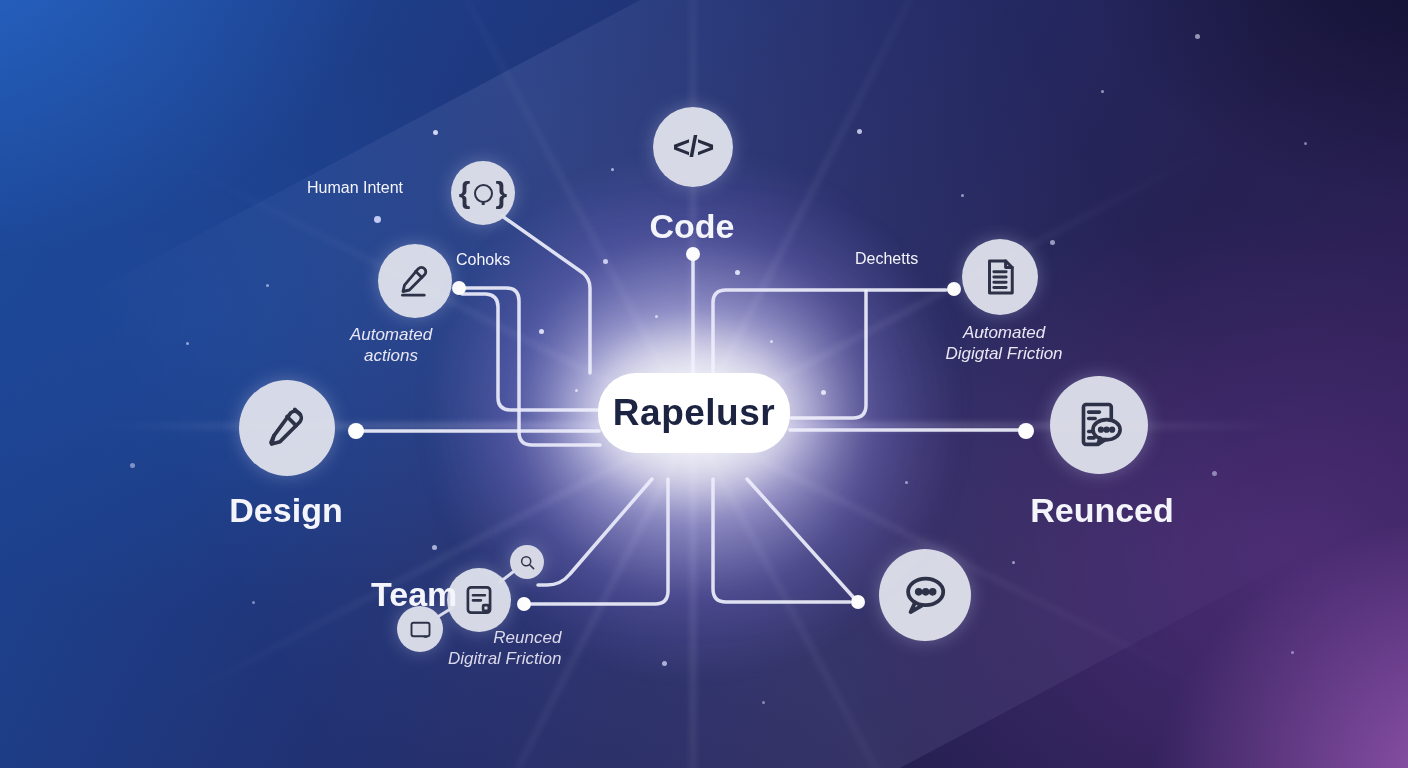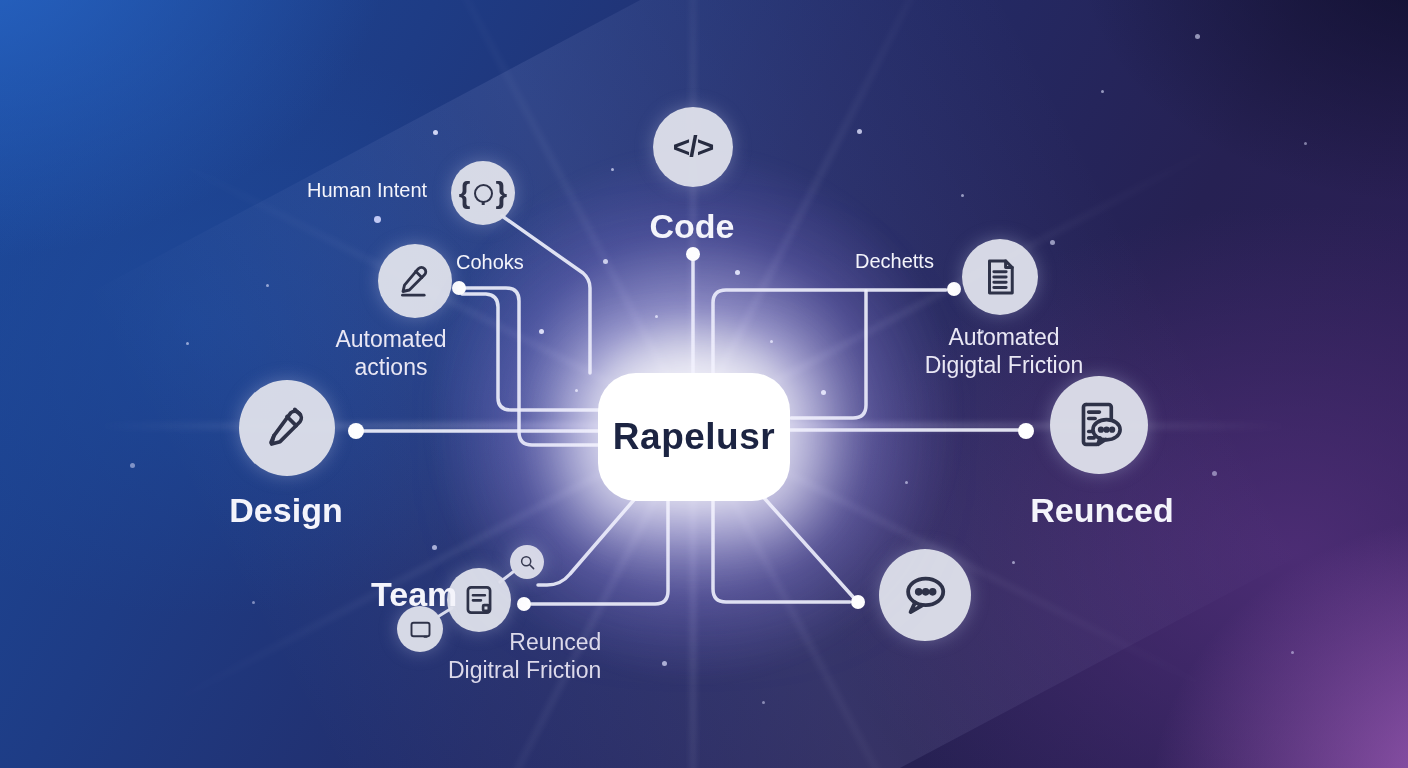--- a/index.html
+++ b/index.html
@@ -60,29 +60,29 @@
   
   .nc{border-radius:50%;background:rgba(222,224,234,.96);display:flex;align-items:center;justify-content:center;
       box-shadow:0 0 18px rgba(190,195,230,.35);}
   .nc svg{stroke:#2e3248;fill:none;stroke-width:1.7;stroke-linecap:round;stroke-linejoin:round;}
   .code-glyph{font-weight:700;color:#262b40;letter-spacing:-1px;}
   .braces{display:flex;align-items:center;font-weight:600;color:#2e3248;}
   .braces .b{font-size:30px;line-height:1;}
   .braces .gearball{width:15px;height:15px;border:2.6px solid #2e3248;border-radius:50%;margin:0 3px;position:relative;}
   .braces .gearball::after{content:"";position:absolute;left:50%;top:100%;width:2.6px;height:4px;background:#2e3248;transform:translateX(-50%);}
   
-  .center-node{left:598px;top:373px;width:192px;height:128px;border-radius:38px;background:#ffffff;
+  .center-node{left:598px;top:373px;width:192px;height:80px;border-radius:38px;background:#ffffff;
     display:flex;align-items:center;justify-content:center;
     box-shadow:0 0 55px 22px rgba(255,255,255,.6), 0 0 120px 60px rgba(215,205,255,.35);}
   .center-node span{font-size:37px;font-weight:700;color:#1c2442;letter-spacing:.5px;}
   
   .lbl{color:#f4f4fb;white-space:nowrap;}
   .lbl.big{font-weight:700;font-size:34px;}
-  .lbl.med{font-size:20px;font-weight:400;}
-  .lbl.two{font-size:23px;line-height:1.22;text-align:center;white-space:normal;color:#e9e7f4;}
+  .lbl.med{font-size:16px;font-weight:400;}
+  .lbl.two{font-size:17px;line-height:1.22;text-align:center;white-space:normal;color:#e9e7f4;font-style:italic;}
   .lbl.two.left{text-align:right;color:#dcd9ea;}
   .ctr{transform:translateX(-50%);}
 </style>
 </head>
 <body>
 
 <div class="stage">
 
   <div class="abs beam"></div>
   <div class="abs ray r3"></div>

